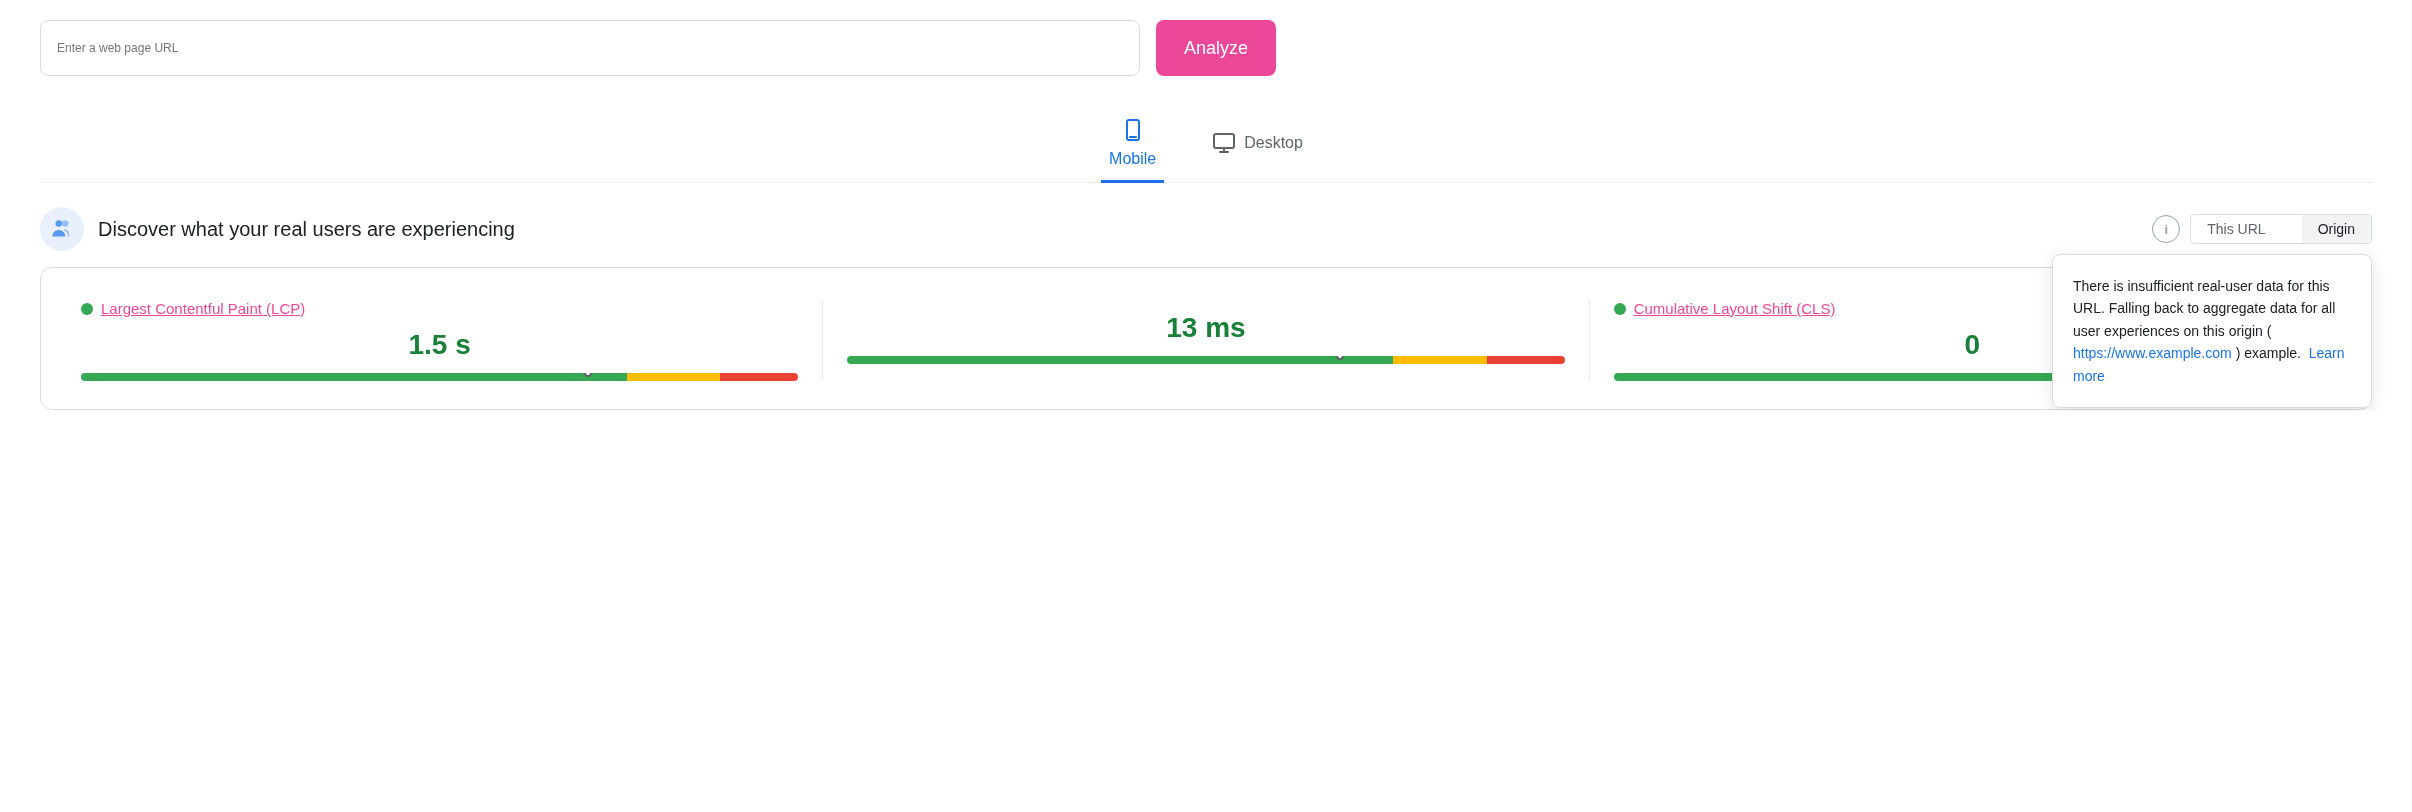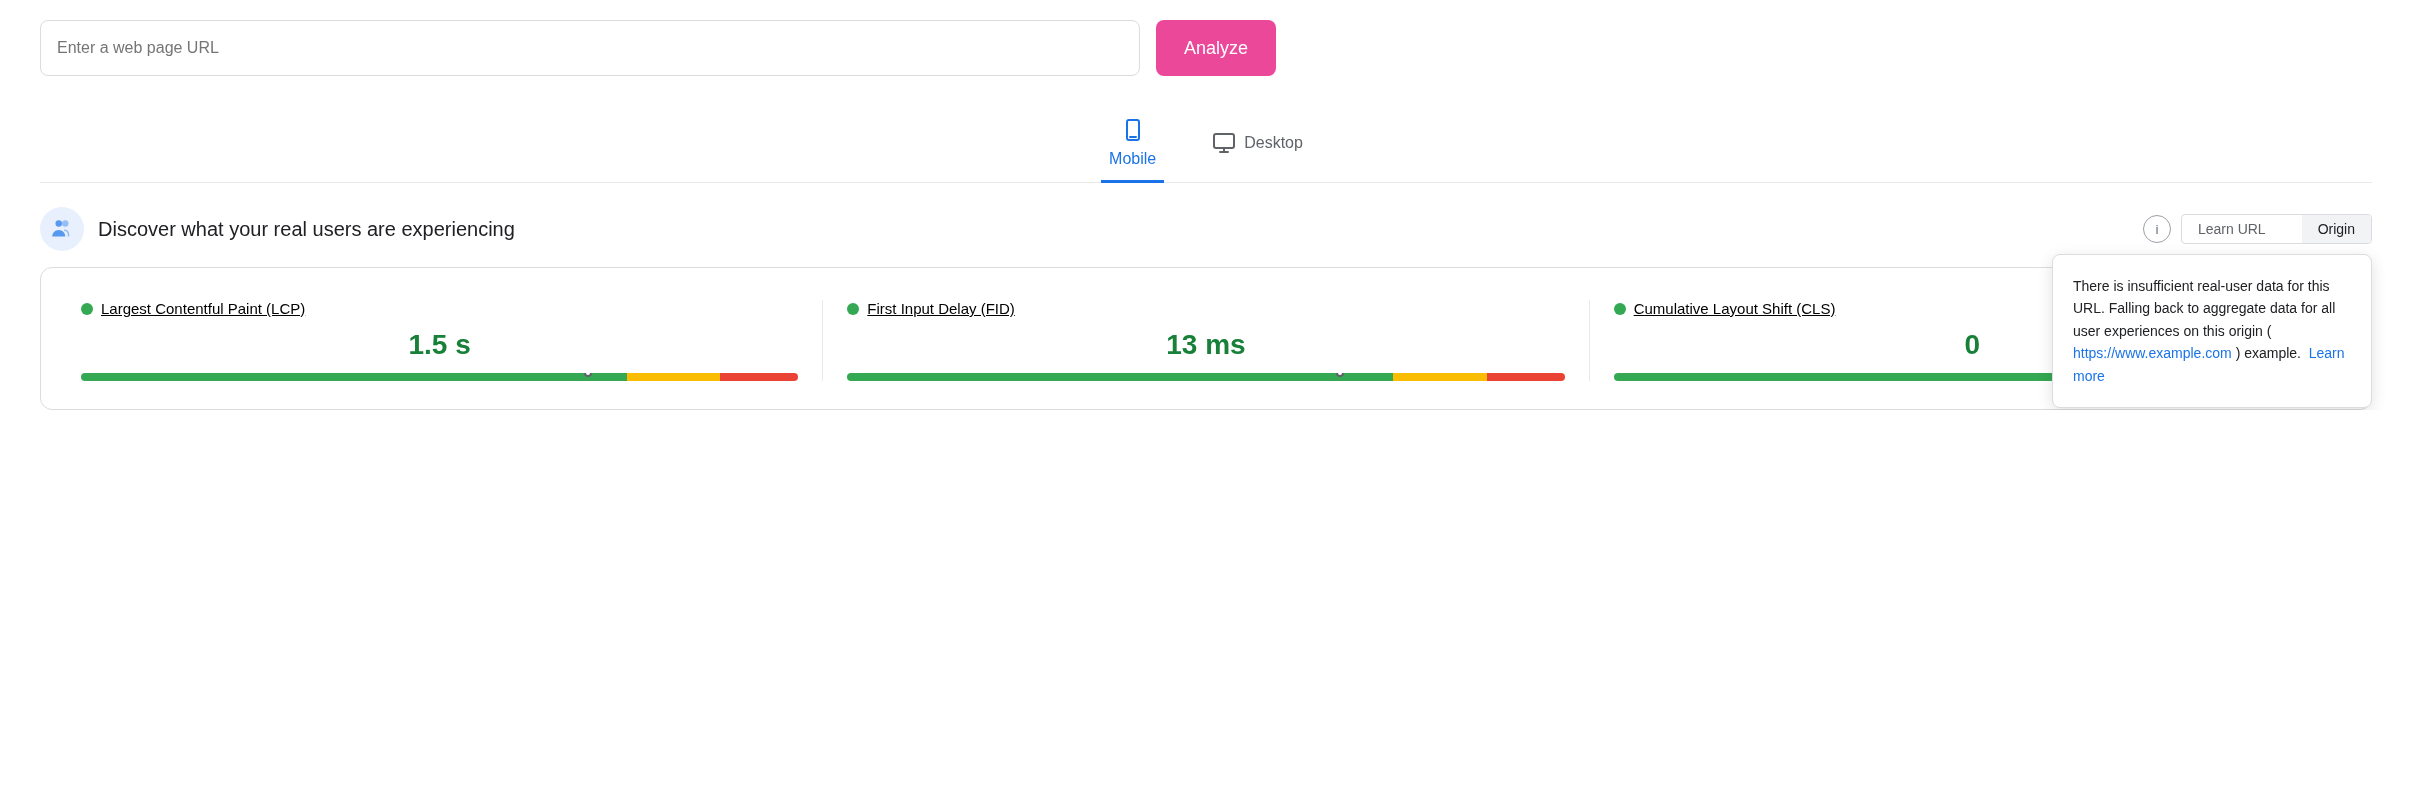--- a/index.html
+++ b/index.html
@@ -17,21 +17,21 @@
       gap: 16px;
     }
 
     .url-input {
       flex: 1;
       max-width: 1100px;
       height: 56px;
       border: 1px solid #dadce0;
       border-radius: 8px;
       padding: 0 16px;
-      font-size: 16px;
+      font-size: 12px;
       color: #202124;
       outline: none;
     }
 
     .analyze-btn {
       height: 56px;
       padding: 0 28px;
       background: #ec4899;
       color: #fff;
       border: none;
@@ -242,21 +242,21 @@
     .dot {
       width: 12px;
       height: 12px;
       border-radius: 50%;
       background: #34a853;
       flex-shrink: 0;
     }
 
     .metric-label {
       font-size: 15px;
-      color: #000000;
+      color: #ec4899;
       text-decoration: underline;
       cursor: pointer;
     }
 
     .metric-value {
       font-size: 28px;
       font-weight: 700;
       color: #188038;
       text-align: center;
       margin: 12px 0 12px 0;
@@ -335,21 +335,21 @@
       </svg>
     </div>
     <span class="section-title">Discover what your real users are experiencing</span>
   </div>
 
   <div class="url-origin-toggle">
     <button class="info-icon-btn">
       <span style="font-weight:700; font-size:13px; color:#9aa0a6;">i</span>
     </button>
     <div class="toggle-group">
-      <button class="toggle-btn">Learn URL</button>
+      <button class="toggle-btn">This URL</button>
       <button class="toggle-btn active">Origin</button>
     </div>
 
     <div class="tooltip-box">
       <span>There is insufficient real-user data for this URL. Falling back to aggregate data for all user experiences on this origin (</span>
       <a class="tooltip-link" href="#">https://www.example.com</a>
       <span>) example.</span>
       &nbsp;<a class="tooltip-link" href="#">Learn more</a>
     </div>
   </div>
@@ -370,24 +370,20 @@
         <div class="bar-green"></div>
         <div class="bar-orange"></div>
         <div class="bar-red"></div>
         <div class="progress-indicator" style="left: 70%;">
           <div class="indicator-dot"></div>
         </div>
       </div>
     </div>
 
     <div class="metric-col">
-      <div class="metric-label-row">
-        <div class="dot"></div>
-        <span class="metric-label">First Input Delay (FID)</span>
-      </div>
       <div class="metric-value">13 ms</div>
       <div class="progress-bar-wrap">
         <div class="bar-green"></div>
         <div class="bar-orange"></div>
         <div class="bar-red"></div>
         <div class="progress-indicator" style="left: 68%;">
           <div class="indicator-dot"></div>
         </div>
       </div>
     </div>

